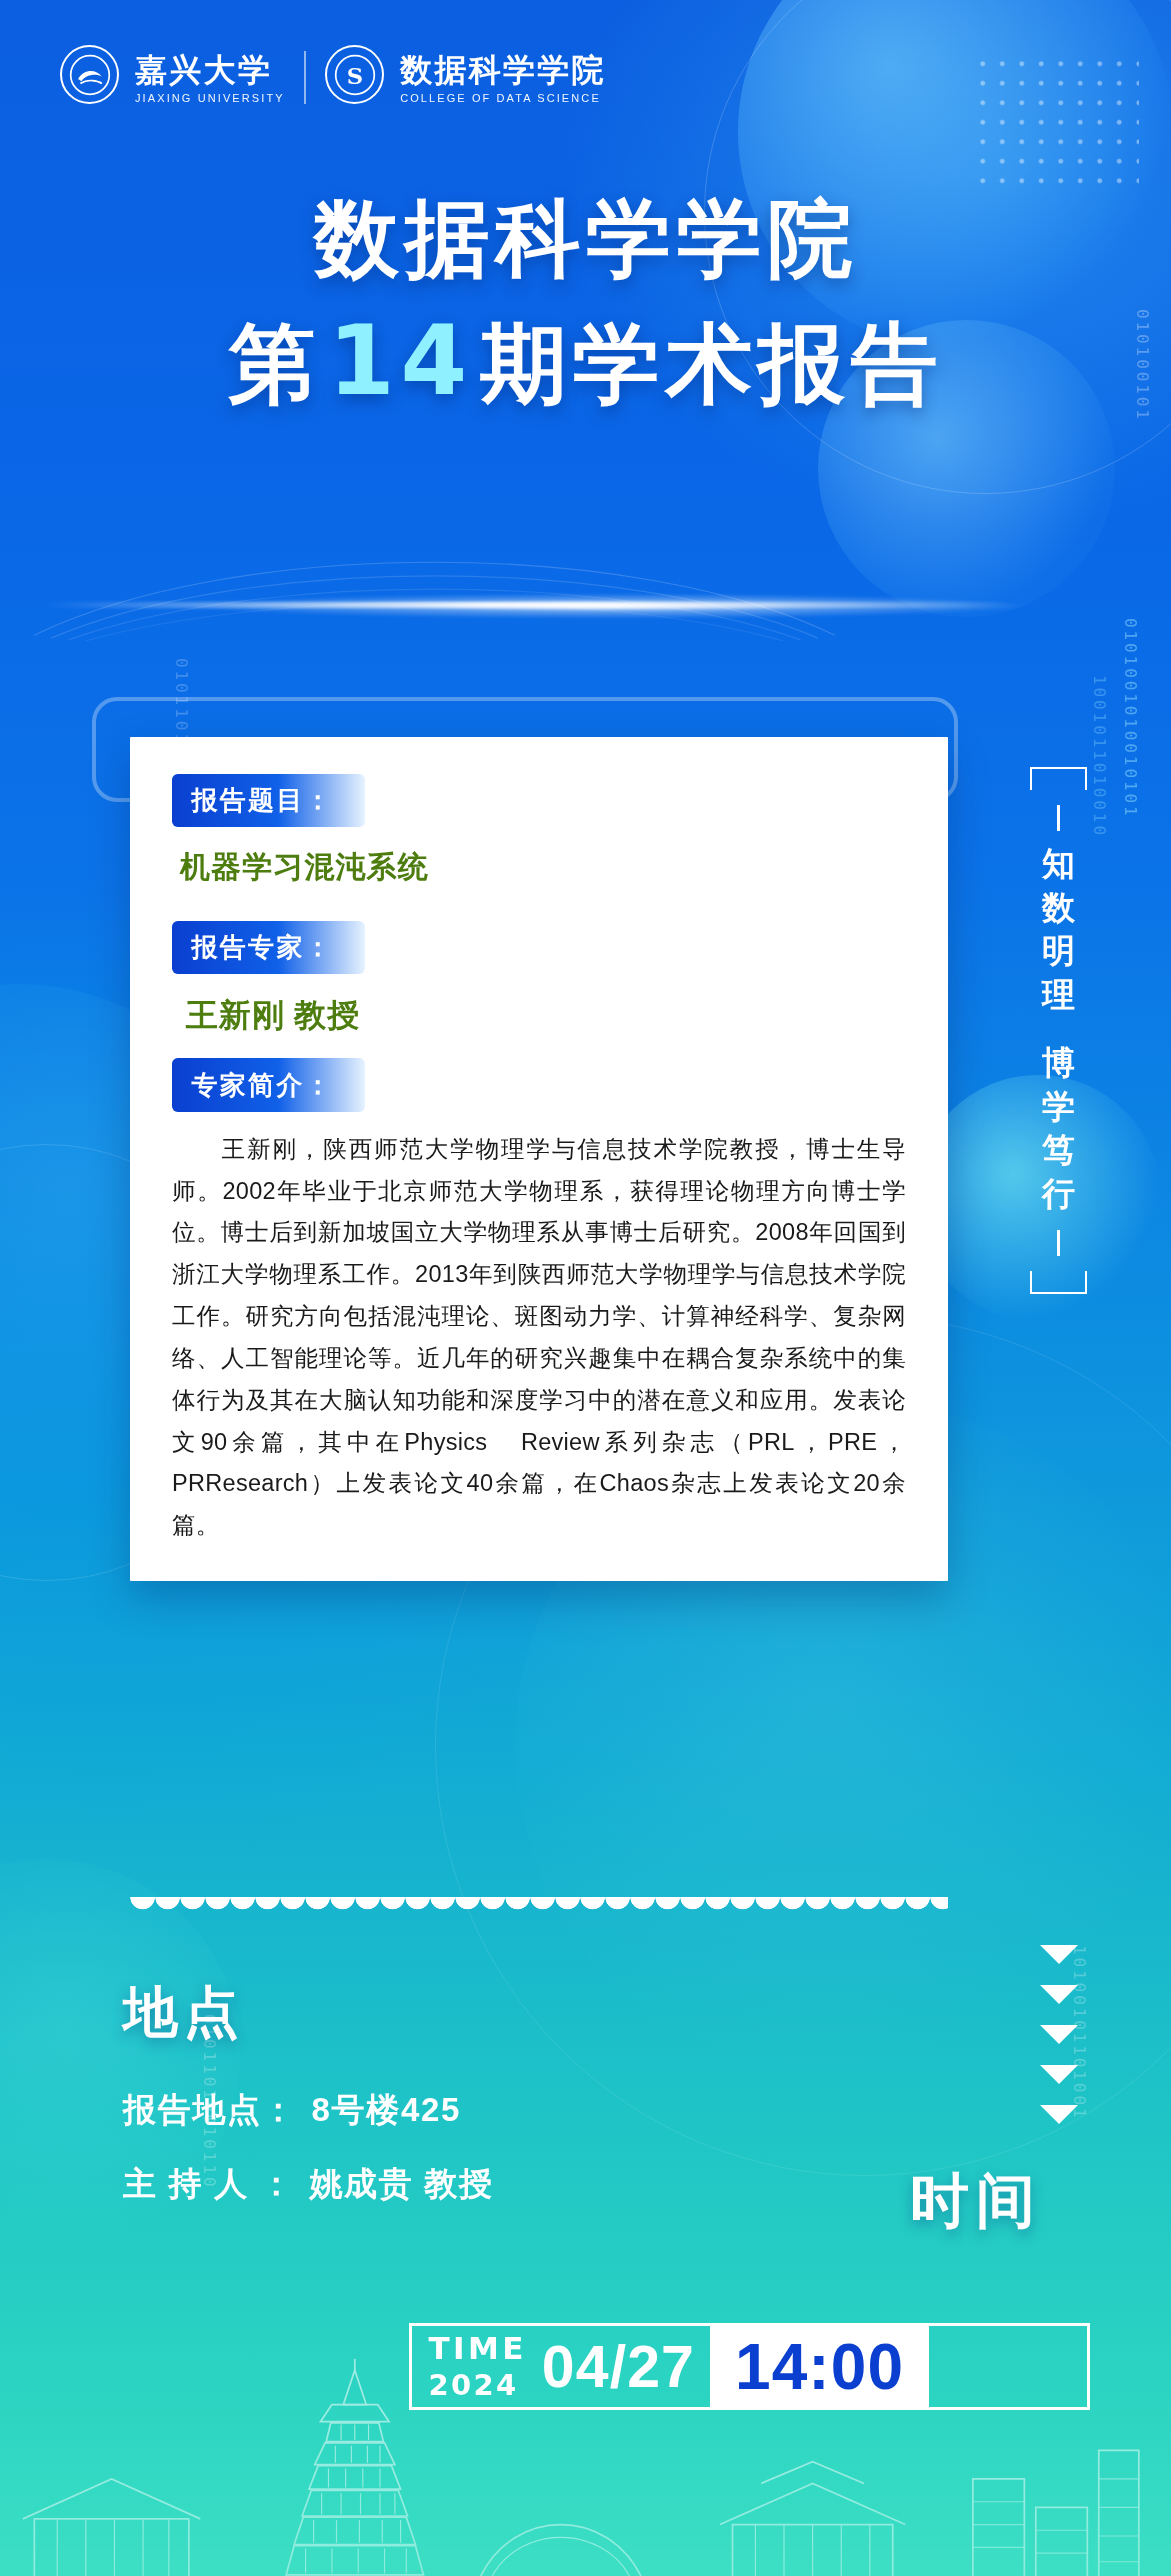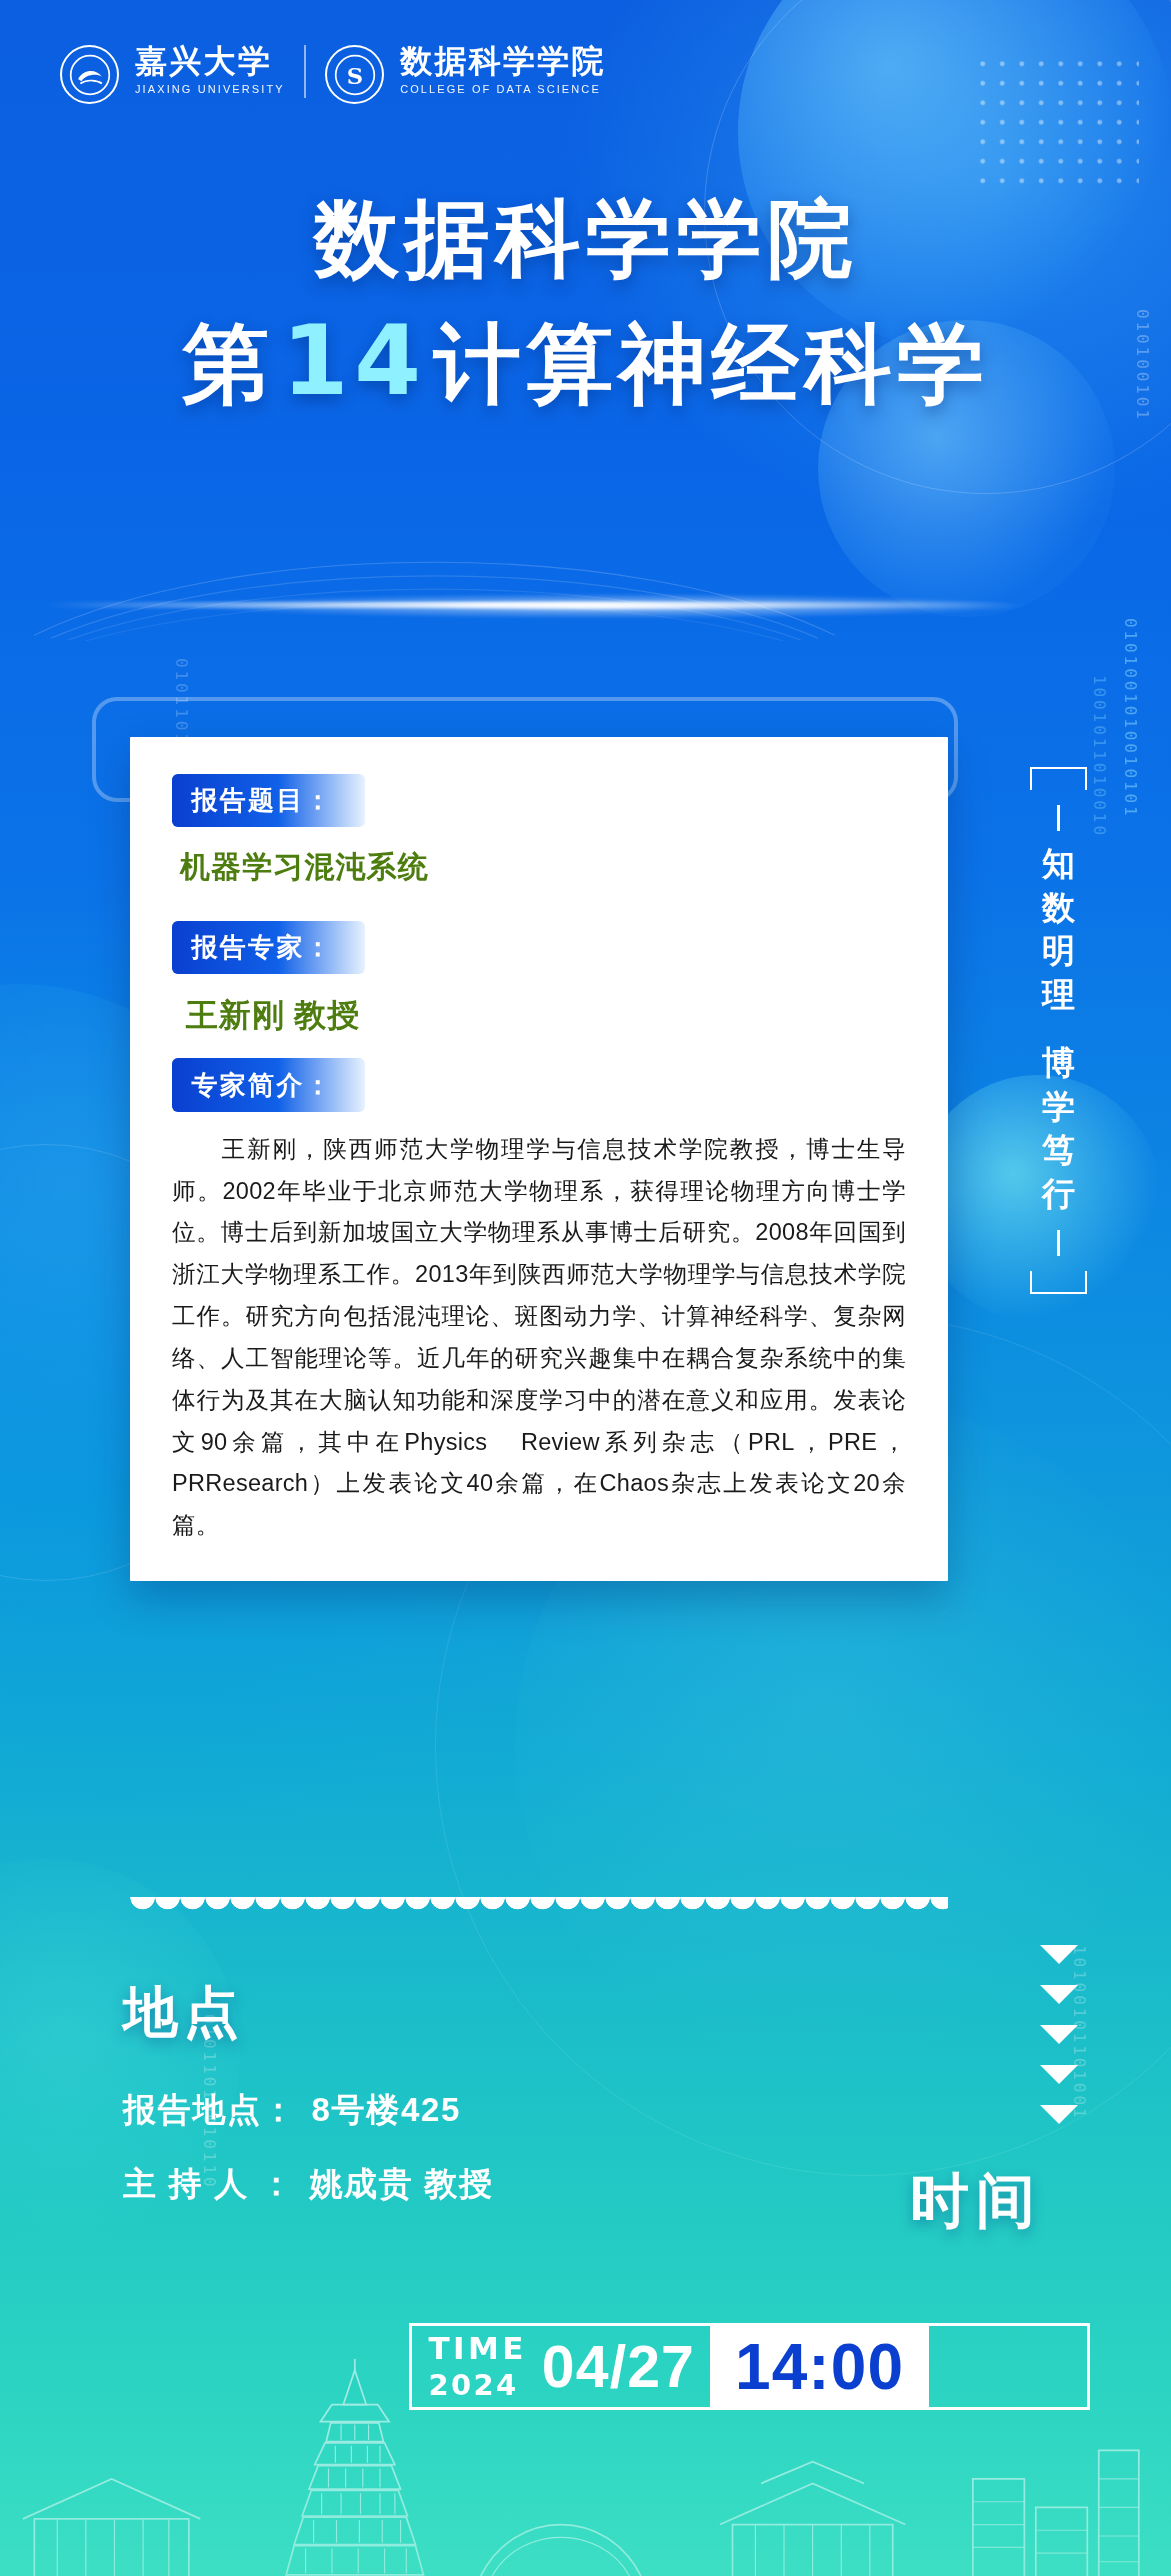--- a/index.html
+++ b/index.html
@@ -47,21 +47,21 @@
   
   .streak{position:absolute;left:0;top:589px;width:1172px;height:34px;
     background:radial-gradient(closest-side at 52% 50%, rgba(255,255,255,0.95), rgba(255,255,255,0.35) 35%, rgba(255,255,255,0) 75%);
     filter:blur(1.1px);opacity:.95;}
   .streak2{position:absolute;left:46px;top:602px;width:973px;height:5.7px;
     background:linear-gradient(90deg, rgba(255,255,255,0) 0%, rgba(255,255,255,0.9) 45%, rgba(255,255,255,0.9) 55%, rgba(255,255,255,0) 100%);
     filter:blur(1.7px);}
   .arcs{position:absolute;left:34px;top:515px;width:801px;height:126px;opacity:.35;}
 
   
-  .logos{position:absolute;left:60px;top:45px;display:flex;align-items:flex-start;gap:16px;}
+  .logos{position:absolute;left:60px;top:45px;display:flex;align-items:flex-end;gap:16px;}
   .logo-mark{width:55px;height:55px;border-radius:50%;border:2.3px solid #ffffff;display:flex;align-items:center;justify-content:center;flex:0 0 auto;}
   .logo-mark.alt{border-color:#ffffff;}
   .logo-text{display:flex;flex-direction:column;justify-content:center;}
   .logo-cn{color:#fff;font-size:32px;font-weight:700;letter-spacing:2.3px;line-height:1.05;
     font-family:"DejaVu Serif","Liberation Serif",serif;}
   .logo-en{color:#fff;font-size:11px;letter-spacing:2.1px;margin-top:4px;opacity:.95;}
   .logo-sep{width:1.7px;height:53px;background:rgba(255,255,255,.55);margin:0 3.4px;}
 
   
   .title-wrap{position:absolute;left:0;top:189px;width:1172px;text-align:center;}
@@ -190,21 +190,21 @@
     </div>
     <div class="logo-text">
       <div class="logo-cn">数据科学学院</div>
       <div class="logo-en">COLLEGE OF DATA SCIENCE</div>
     </div>
   </div>
 
   <div class="title-wrap">
     <div class="title-l1">数据科学学院</div>
     <div class="title-l2">
-      <span>第</span><span class="num">14</span><span>计算神经科学</span>
+      <span>第</span><span class="num">14</span><span>期学术报告</span>
     </div>
   </div>
 
   <div class="card-shadow"></div>
   <div class="card">
     <div class="lbl">报告题目：</div>
     <div class="val">机器学习混沌系统</div>
 
     <div style="height:33px"></div>
     <div class="lbl">报告专家：</div>

